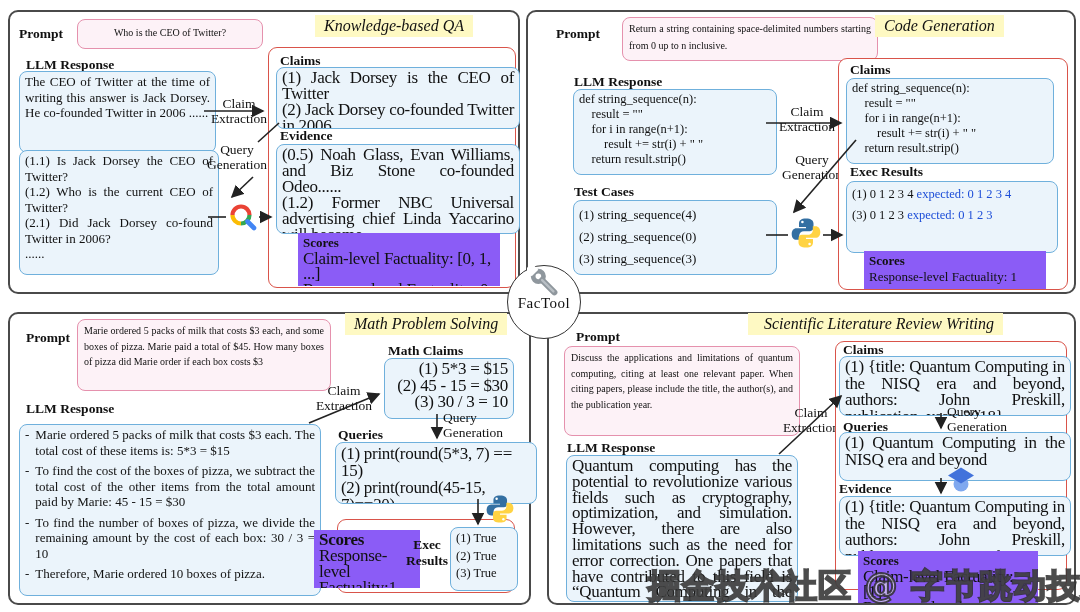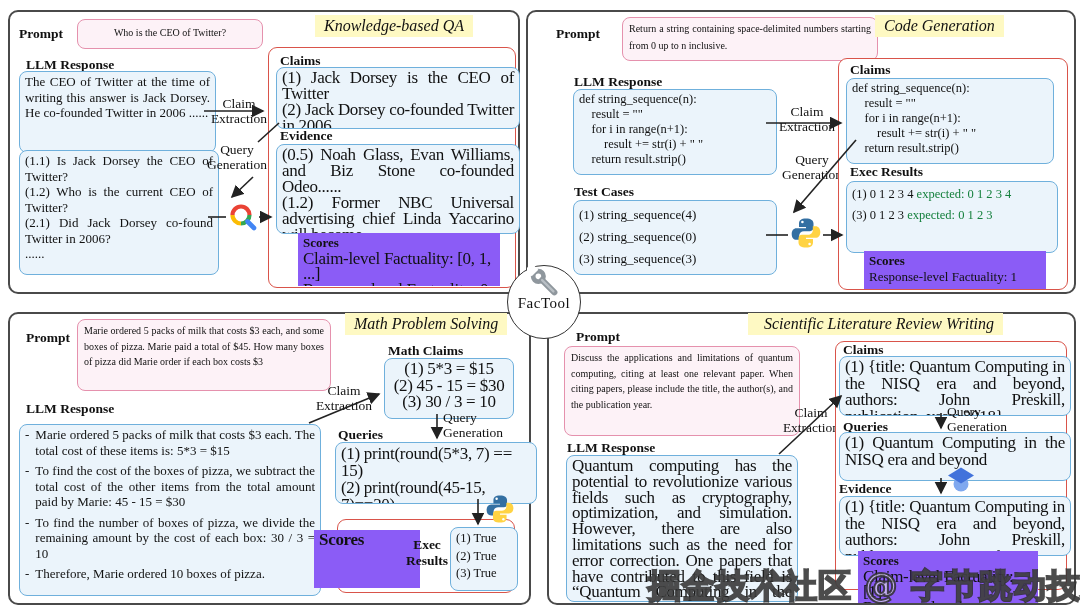--- a/index.html
+++ b/index.html
@@ -15,21 +15,21 @@
            padding:3px 6px;font-size:10px;line-height:15.5px;text-align:justify;overflow:hidden;}
   .redwrap{position:absolute;border:1.5px solid #d9544a;border-radius:9px;background:#fff;}
   .orangebox{position:absolute;background:#8b5cf6;padding:2px 5px;font-size:13px;line-height:15.5px;overflow:hidden;}
   .orangebox .b{font-weight:bold;}
   .arrowlbl{position:absolute;font-size:13.5px;line-height:15px;text-align:center;white-space:pre-line;}
   .pre{white-space:pre-wrap;}
   .tight{letter-spacing:-0.3px;font-size:17px;line-height:16px;}
   .code{white-space:pre-wrap;text-align:left;font-size:12.5px;line-height:15px;}
   .spread{line-height:22px;text-align:left;}
   .execrow{line-height:20.5px;white-space:nowrap;font-size:12.5px;}
-  .red{color:#15803d;}
+  .red{color:#1d4ed8;}
   .bul{display:flex;gap:6px;margin-bottom:5px;}
   .bul .dash{flex:0 0 auto;}
   .bul div{text-align:justify;}
   .overlay{position:absolute;left:0;top:0;pointer-events:none;z-index:5;}
   .icon{position:absolute;z-index:6;}
   #factool-circle{position:absolute;left:507px;top:265px;width:72px;height:72px;border-radius:50%;
       background:#fff;border:1.5px solid #333;z-index:10;display:flex;flex-direction:column;
       align-items:center;justify-content:flex-start;}
   #factool-circle .ft-label{font-size:15px;margin-top:-3px;letter-spacing:0.5px;}
   #watermark{position:absolute;left:648px;top:564px;z-index:20;font-family:"DejaVu Sans",sans-serif;
@@ -129,21 +129,21 @@
     <circle cx="12.4" cy="5" r="1.3" fill="#fff"></circle>
     <path d="M16 30.5c5 0 7-2 7-5V22h-7v-1.2h9.5c3 0 4.8-2.2 4.8-5.8s-1.8-5.8-4.8-5.8h-2.7V13c0 2.8-2 4.8-4.8 4.8h-6c-2.2 0-3.5 1.5-3.5 3.6v4.1c0 3 2.5 5 7.5 5z" fill="#ffd343"></path>
     <circle cx="19.6" cy="27" r="1.3" fill="#fff"></circle>
   </svg>
 
   <div class="lbl" style="left:26px;top:330px;">Prompt</div>
   <div class="pinkbox" style="left:77px;top:319px;width:240px;height:64px;">Marie ordered 5 packs of milk that costs $3 each, and some boxes of pizza. Marie paid a total of $45. How many boxes of pizza did Marie order if each box costs $3</div>
   <div class="title" style="left:324px;top:313px;margin-left:21px;">Math Problem Solving</div>
 
   <div class="lbl" style="left:388px;top:343px;">Math Claims</div>
-  <div class="bluebox pre tight" style="left:384px;top:358px;width:118px;height:55px;line-height:16.5px;text-align:center;">(1) 5*3 = $15
+  <div class="bluebox pre tight" style="left:384px;top:358px;width:118px;height:55px;line-height:16.5px;text-align:right;">(1) 5*3 = $15
 (2) 45 - 15 = $30
 (3) 30 / 3 = 10</div>
 
   <div class="arrowlbl" style="left:311px;top:383px;width:66px;">Claim
 Extraction</div>
   <div class="arrowlbl" style="left:443px;top:410px;width:70px;text-align:left;">Query
 Generation</div>
 
   <div class="lbl" style="left:338px;top:427px;">Queries</div>
   <div class="bluebox pre tight" style="left:335px;top:442px;width:190px;height:56px;line-height:17px;text-align:left;">(1) print(round(5*3, 7) == 15)
@@ -166,20 +166,21 @@
       </div>
     <div class="bul">
         <span class="dash">-</span>
         <div>Therefore, Marie ordered 10 boxes of pizza.</div>
       </div>
   </div>
 
   <div class="redwrap" style="left:337px;top:519px;width:176px;height:72px;"></div>
   <div class="orangebox tight" style="left:314px;top:530px;width:96px;height:54px;line-height:16px;">
     <div class="b">Scores</div>
+    <div>Response-level Factuality:1</div>
   </div>
   <div class="lbl" style="left:404px;top:537px;width:46px;white-space:pre-line;text-align:center;line-height:16px;">Exec
 Results</div>
   <div class="bluebox pre" style="left:450px;top:527px;width:56px;height:58px;font-size:12.5px;line-height:17.5px;text-align:left;">(1) True
 (2) True
 (3) True</div>
 
   <svg class="icon" style="left:485px;top:493px;" width="30" height="32" viewBox="0 0 32 32">
     <path d="M16 1.5c-5 0-7 2-7 5v3.5h7v1.2H6.5c-3 0-4.8 2.2-4.8 5.8s1.8 5.8 4.8 5.8h2.7v-3.8c0-2.8 2-4.8 4.8-4.8h6c2.2 0 3.5-1.5 3.5-3.6V6.5c0-3-2.5-5-7.5-5z" fill="#336fa2"></path>
     <circle cx="12.4" cy="5" r="1.3" fill="#fff"></circle>

